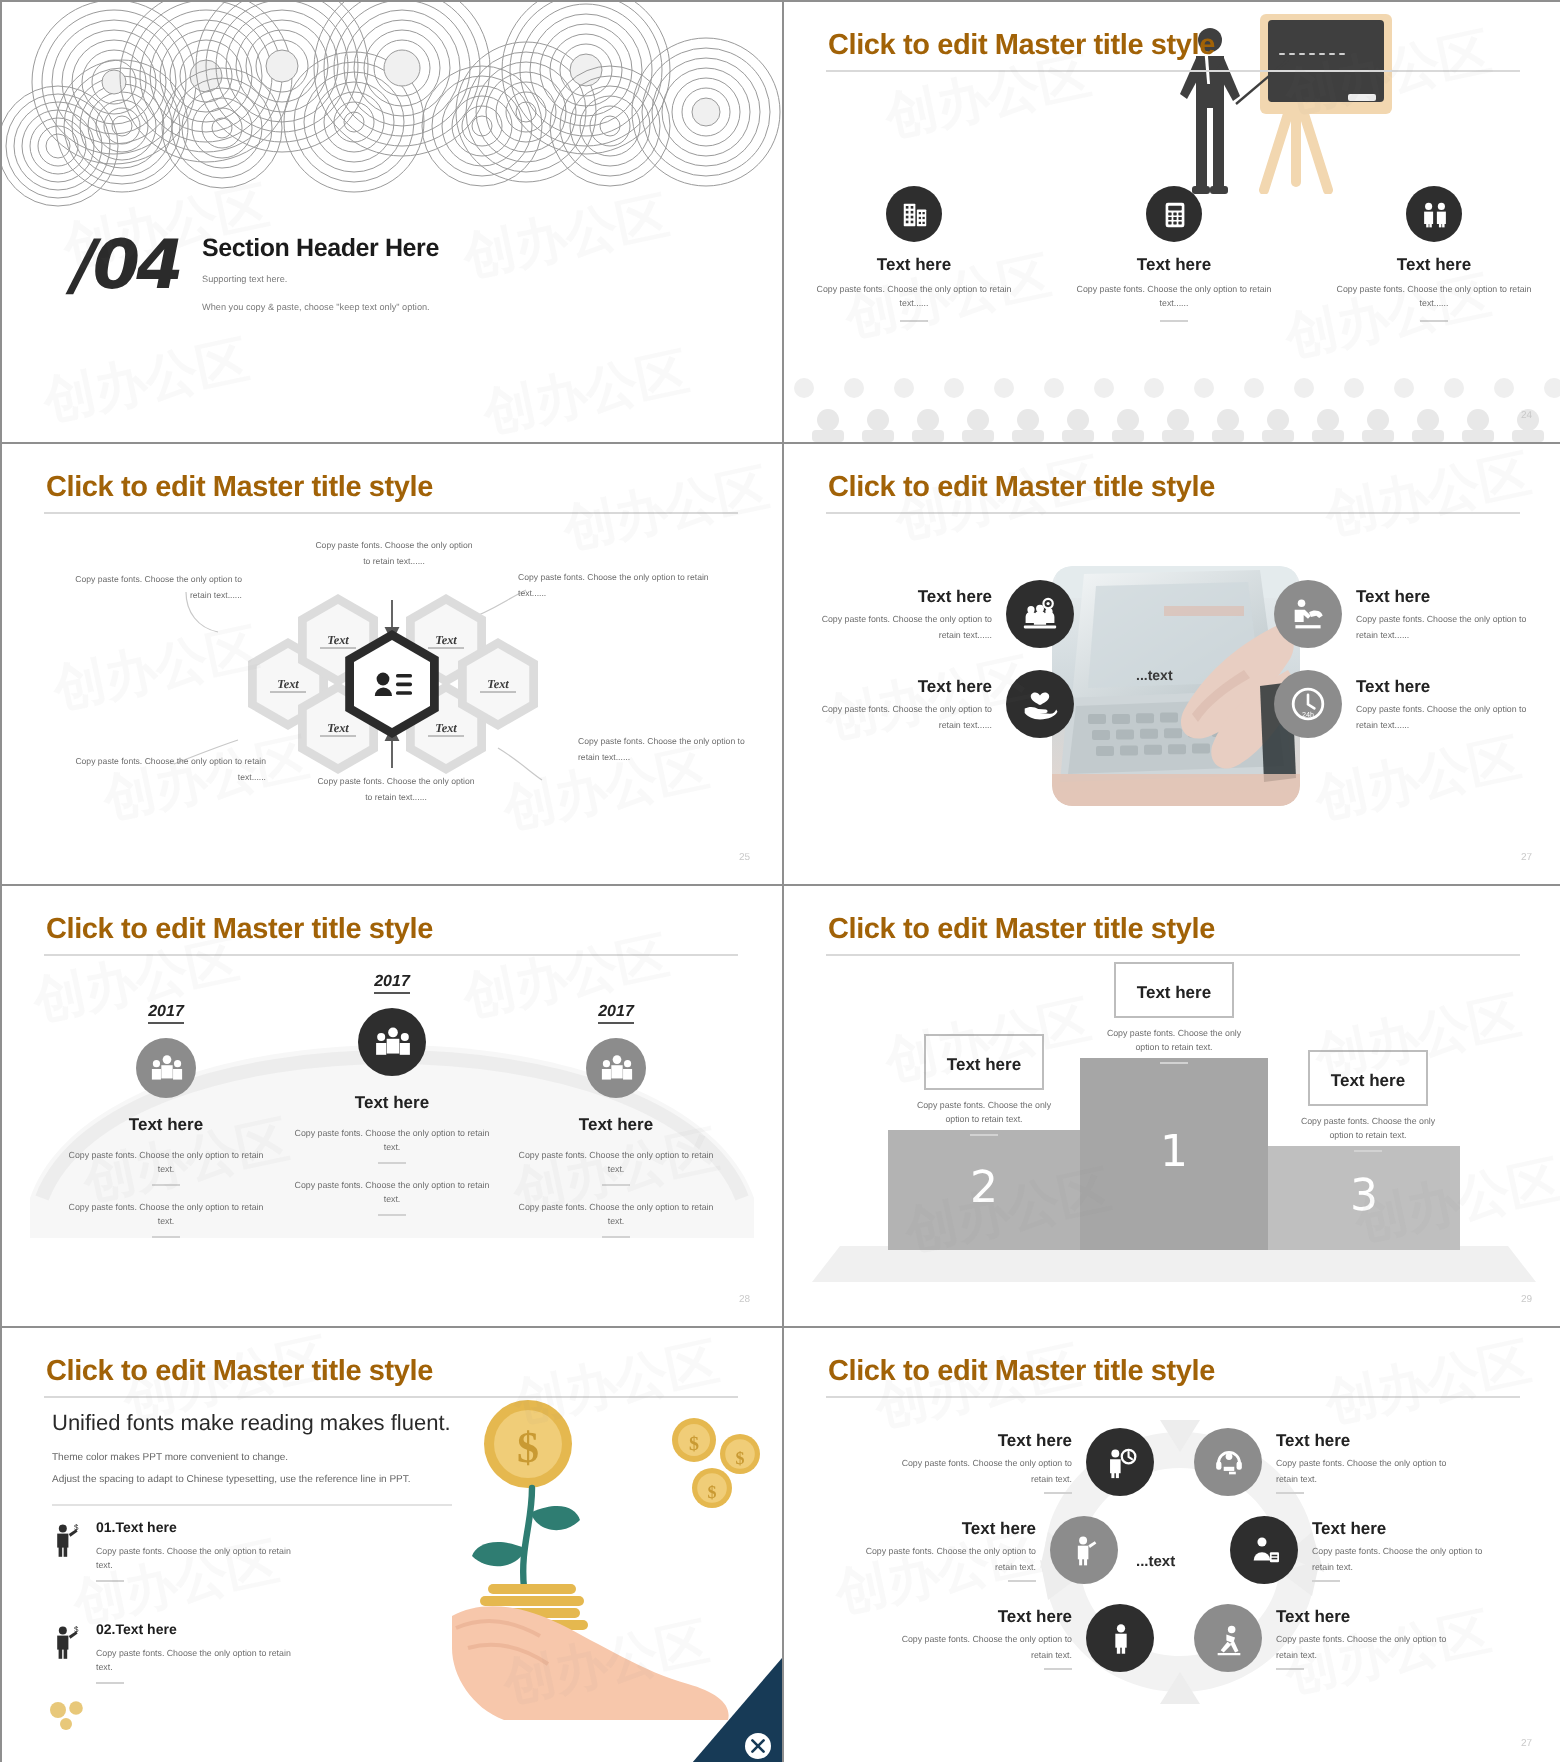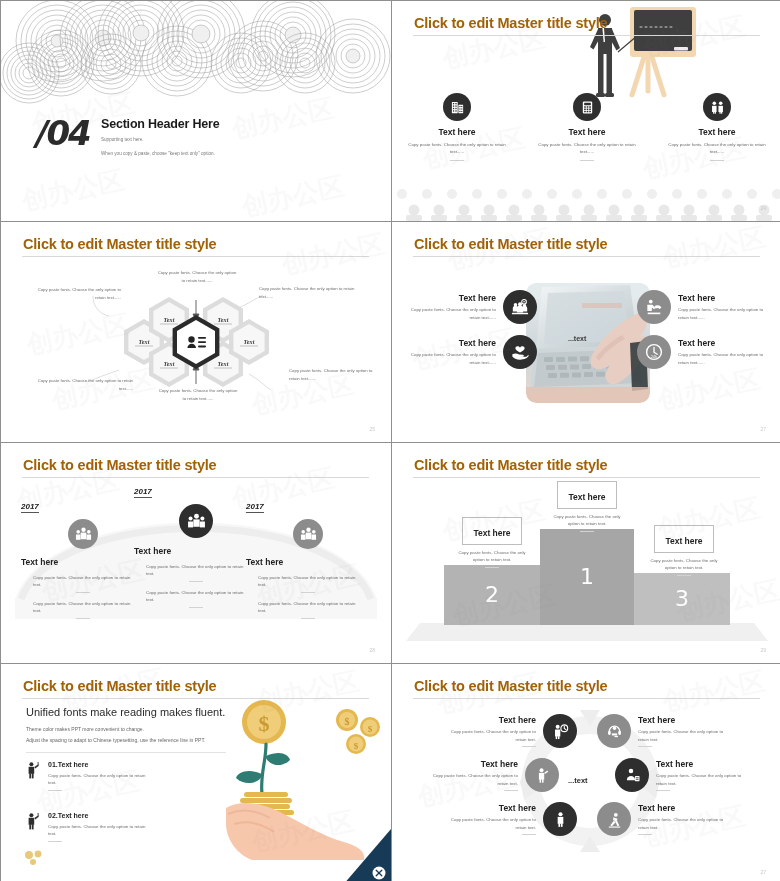--- a/index.html
+++ b/index.html
@@ -106,21 +106,21 @@
   .s4txt .th { display:block; margin-bottom:3px; }
   .ico-dark { background:#2e2e2e; }
   .ico-gray { background:#8c8c8c; }
   .centertext {
     position:absolute; left:176px; top:113px;
     font-size:7px; font-weight:700; color:#3a3a3a;
   }
 
   
   .arc { position:absolute; left:10px; top:36px; width:370px; height:140px; }
-  .tl { position:absolute; text-align:left; width:124px; }
+  .tl { position:absolute; text-align:center; width:124px; }
   .tl .yr { font-size:8px; font-weight:800; font-style:italic; color:#222; border-bottom:1px solid #555; display:inline-block; padding-bottom:1px; }
   .tl .circ-ico { margin: 6px auto 8px; }
   .tl .th { display:block; }
   .tl .bd { padding: 0 12px; margin-top: 7px; }
   .tl .dash { margin: 3px auto 0; }
   .bar { position:absolute; bottom:38px; color:#fff; font-size:22px; text-align:center; font-weight:400; font-family:"DejaVu Sans", sans-serif; }
   .callout {
     position:absolute; text-align:center;
   }
   .callout .box {

